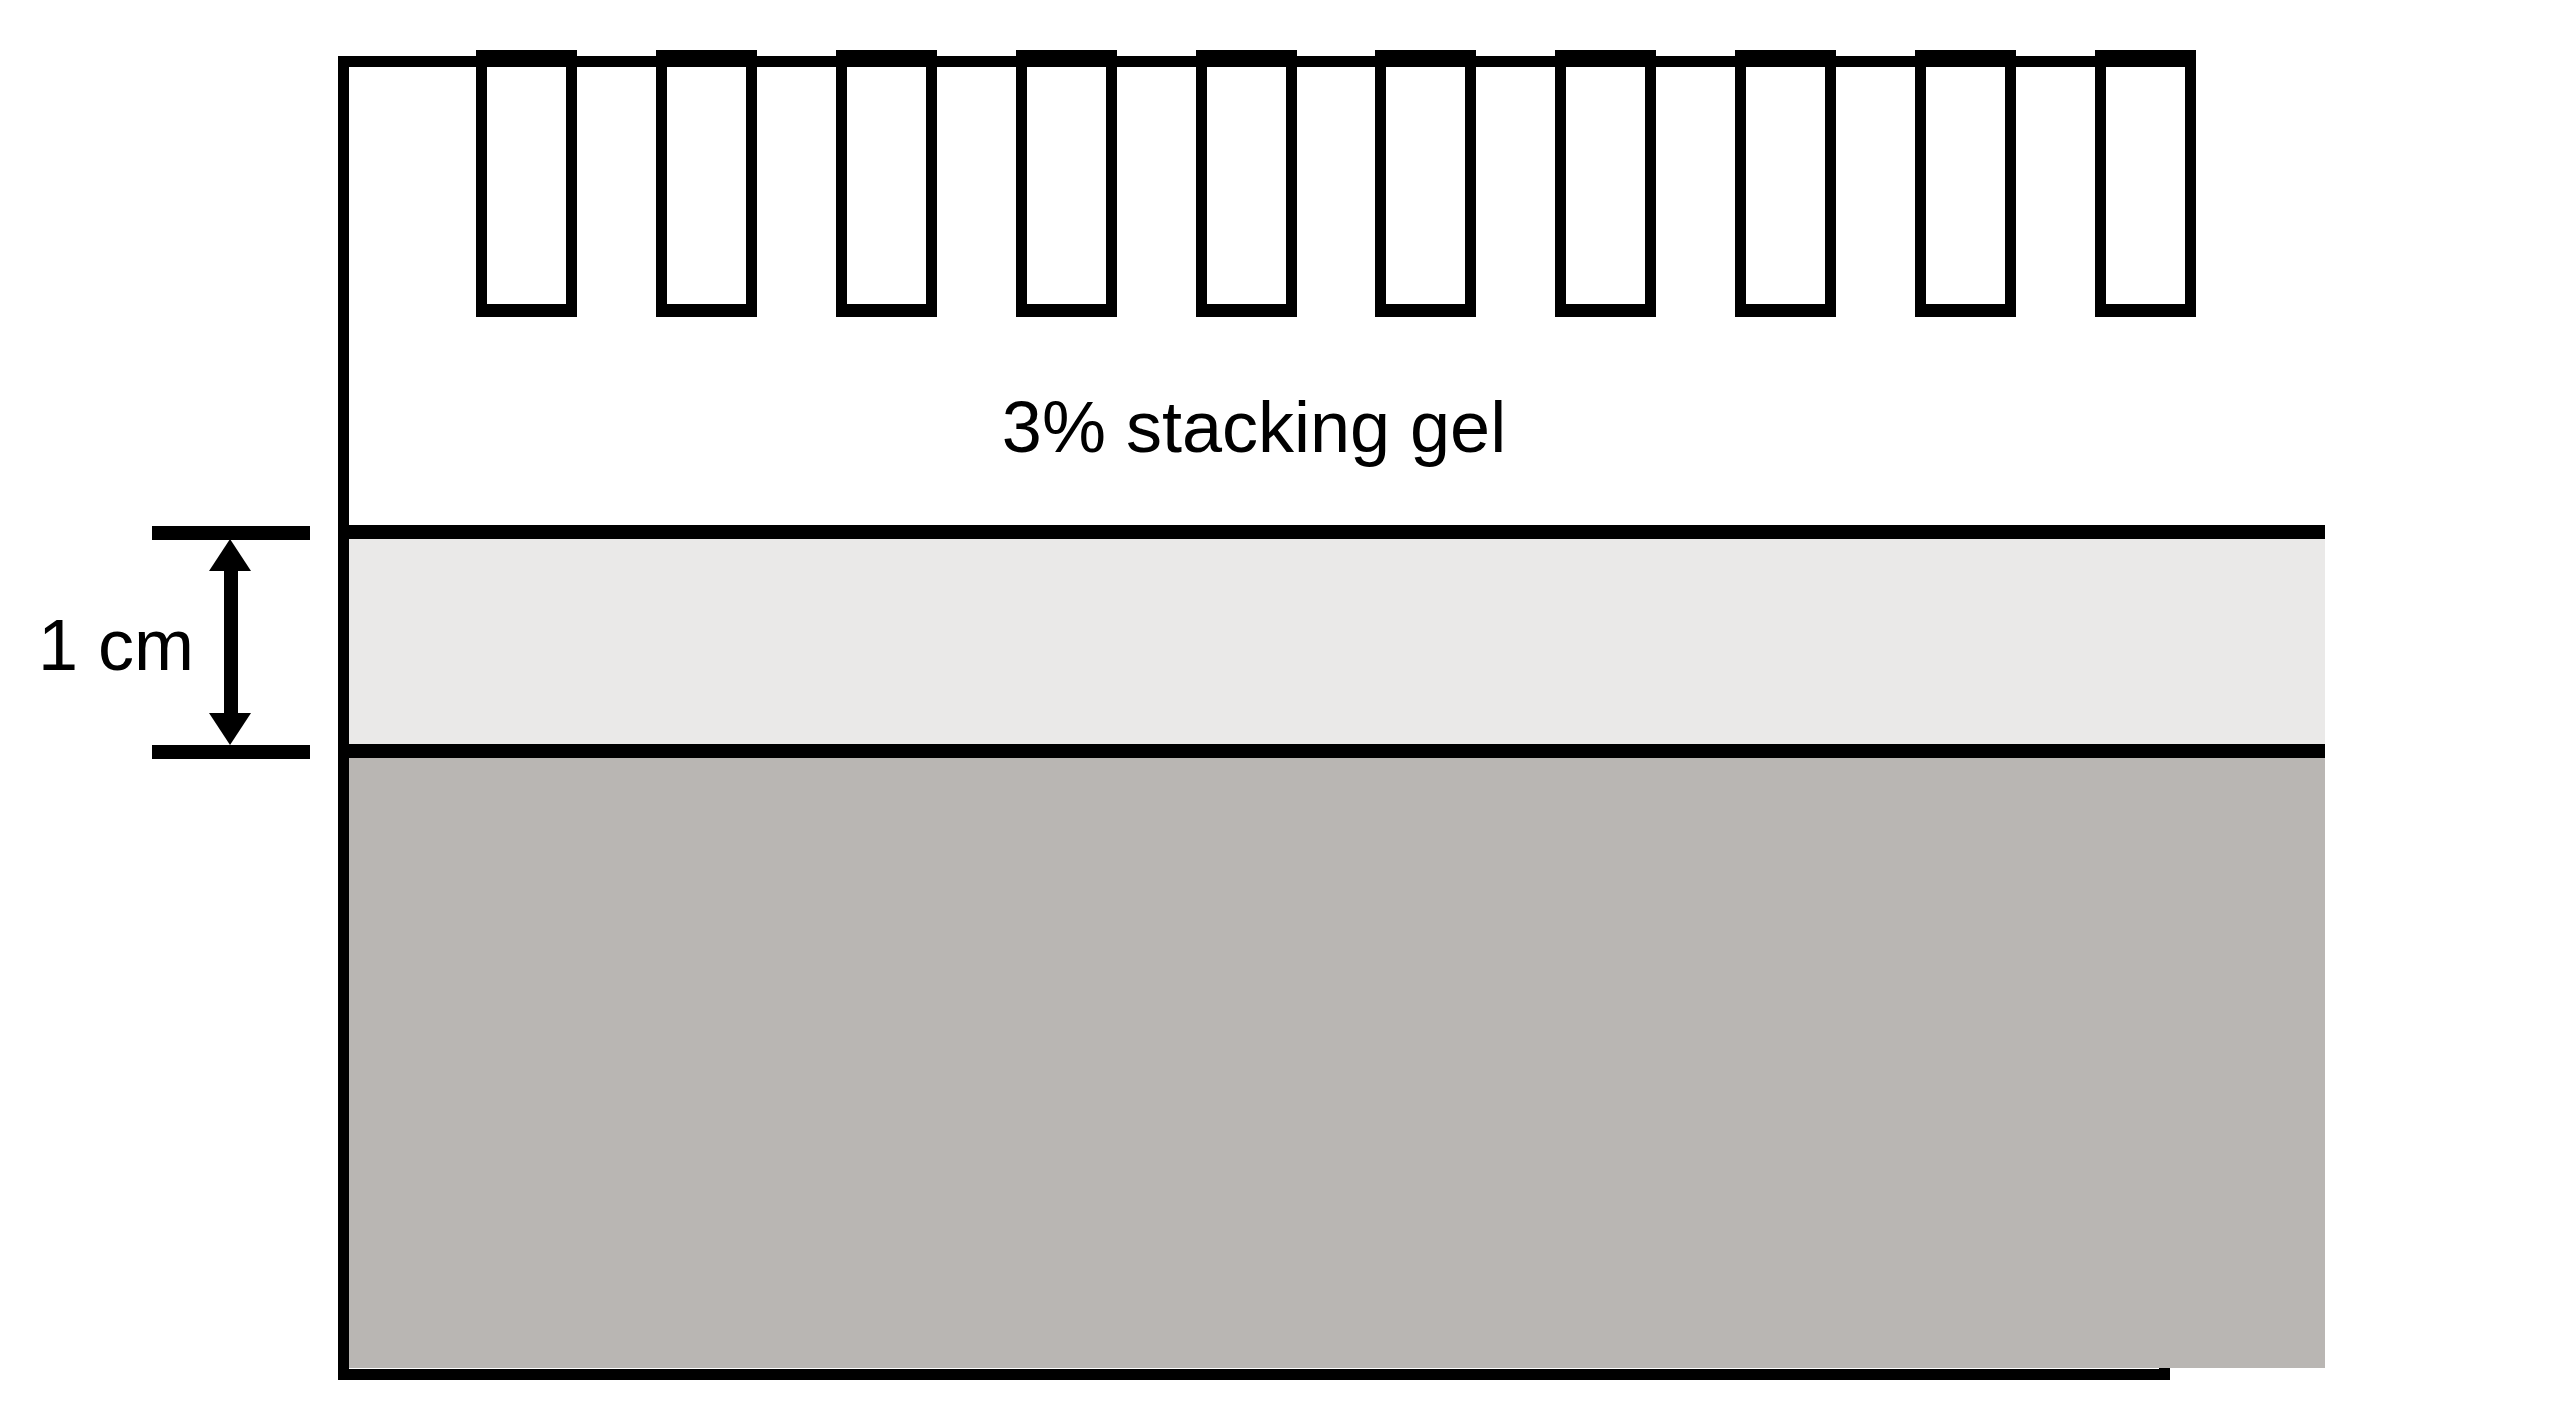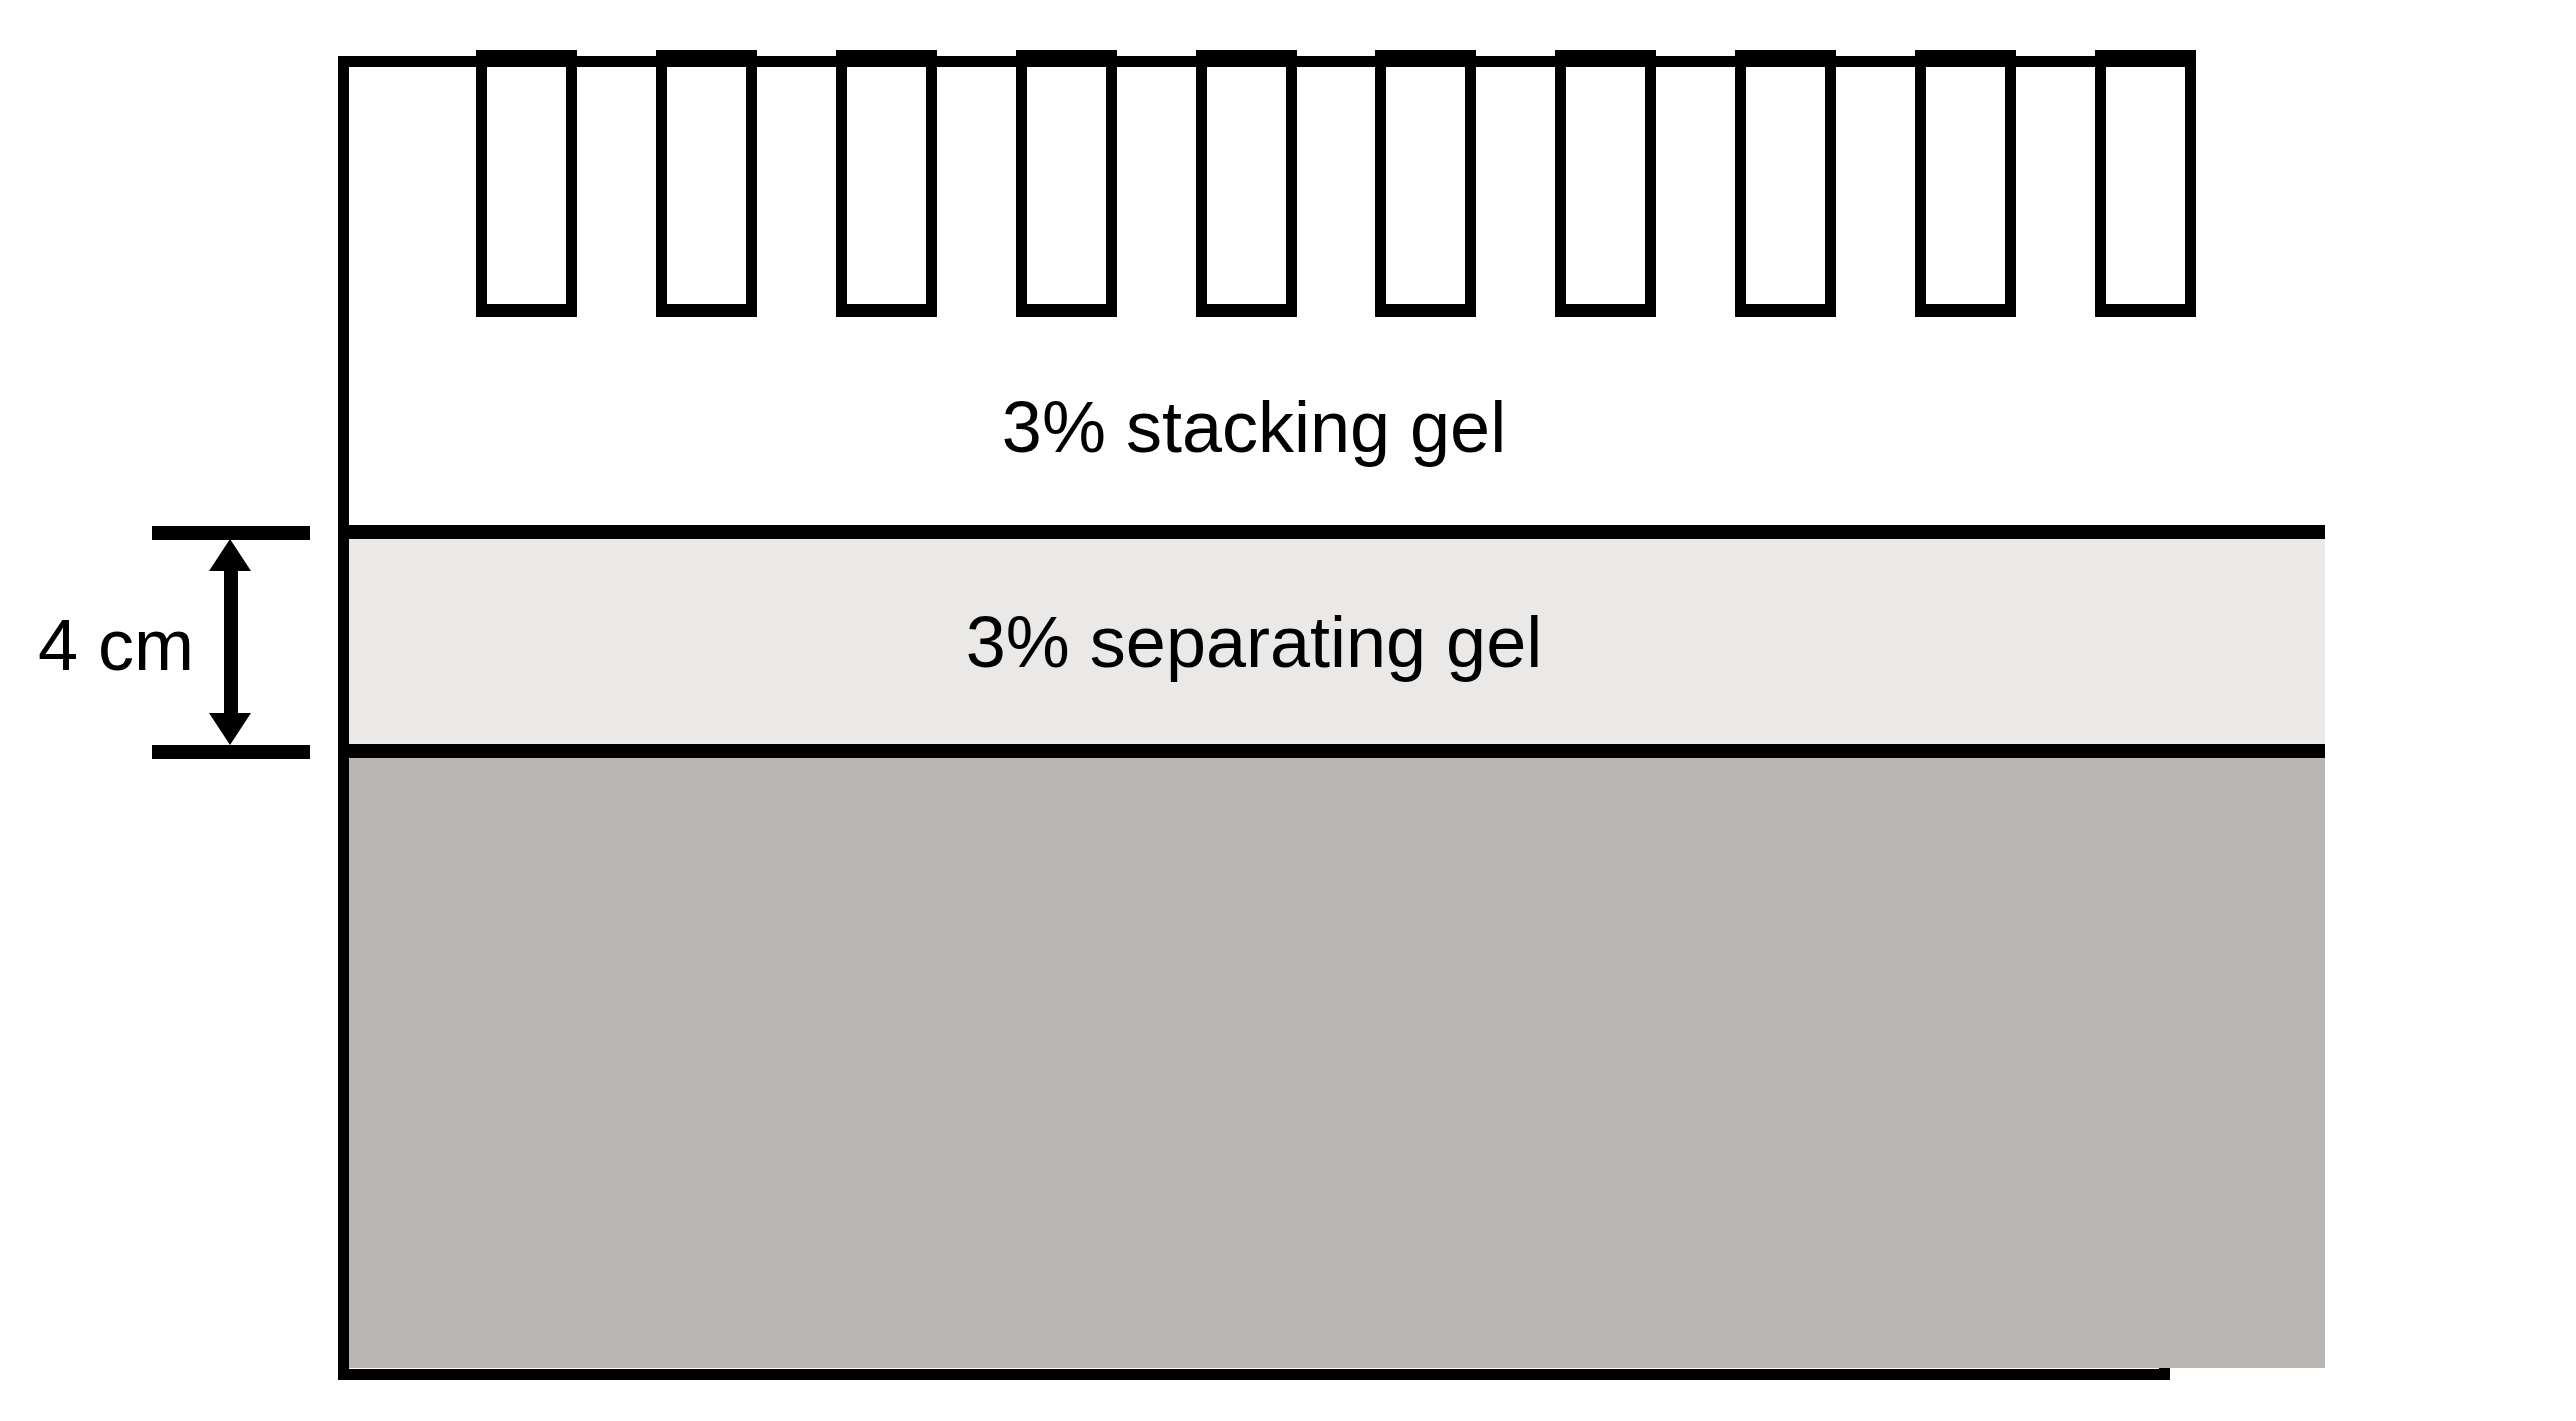--- a/index.html
+++ b/index.html
@@ -122,28 +122,27 @@
         <div class="well"></div>
         <div class="well"></div>
         <div class="well"></div>
         <div class="well"></div>
         <div class="well"></div>
         <div class="well"></div>
         <div class="well"></div>
       </div>
 
     <div class="gel-label label-stacking">3% stacking gel</div>
-    <div class="gel-label label-sep3">3% separating gel</div>
   </div>
 
   <div class="tick-bar tick-top"></div>
   <div class="tick-bar tick-bottom"></div>
 
   <div class="dim-arrow">
     <div class="dim-head dim-head-up"></div>
     <div class="dim-shaft"></div>
     <div class="dim-head dim-head-down"></div>
   </div>
 
-  <div class="dim-label">4 cm</div>
+  <div class="dim-label">1 cm</div>
 
 </div>
 
 
 </body></html>

